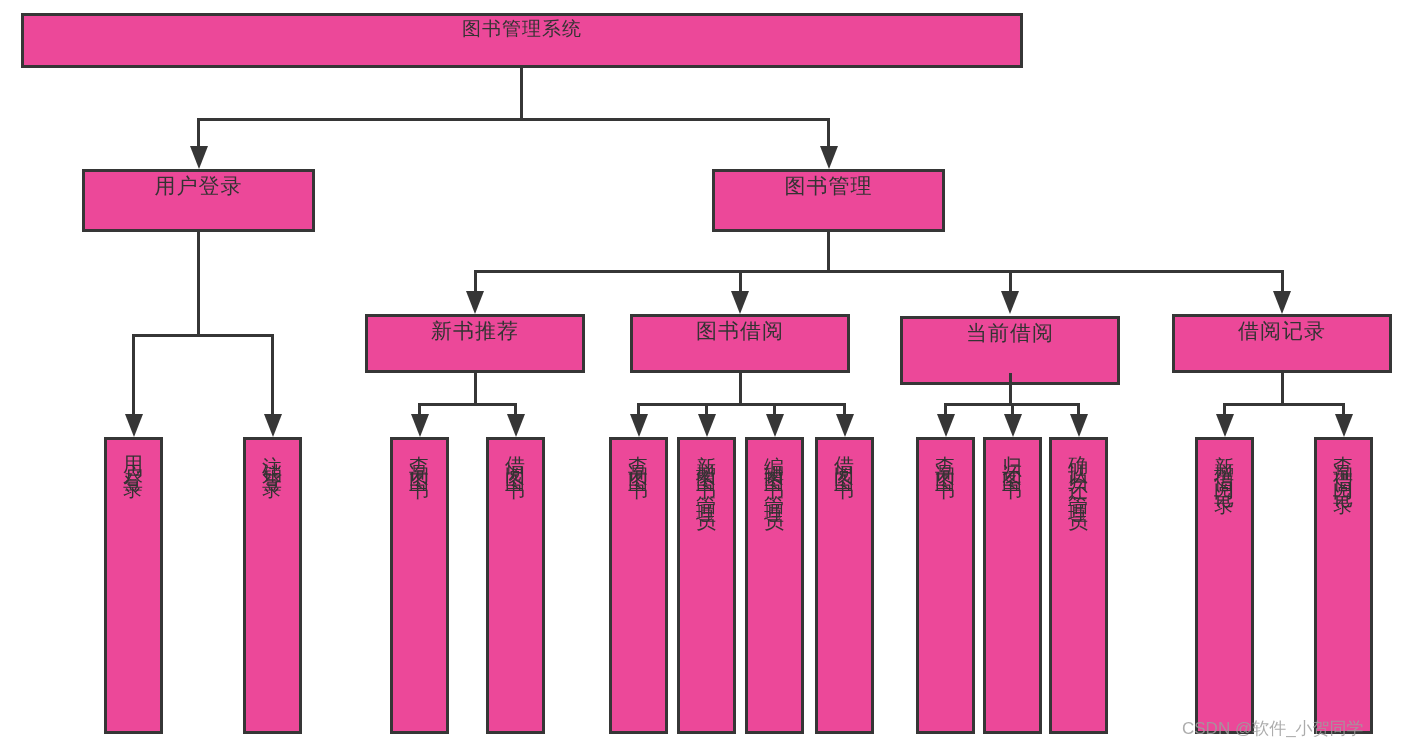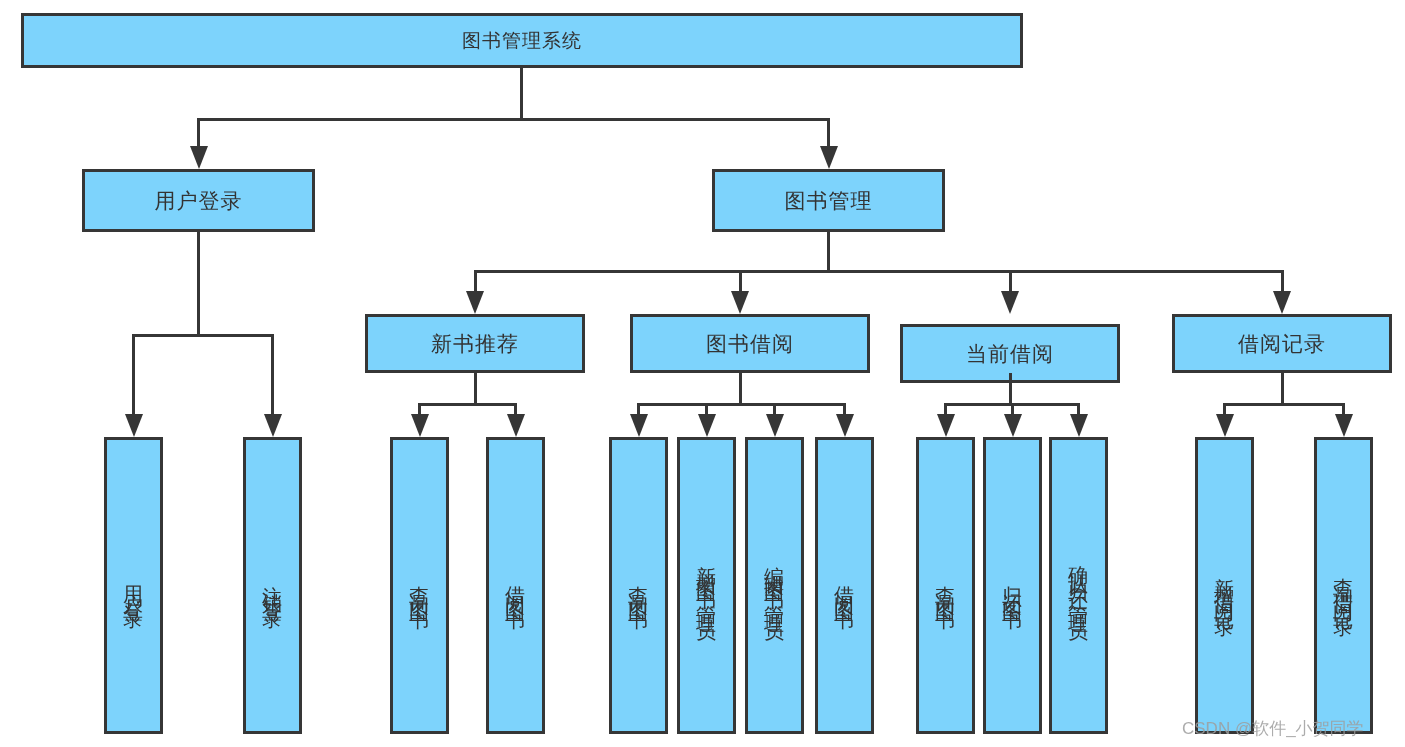--- a/index.html
+++ b/index.html
@@ -2,22 +2,22 @@
 <html><head>
 <meta charset="utf-8">
 <style>
   html,body { margin:0; padding:0; background:#ffffff; }
   body { font-family:"Liberation Sans","DejaVu Sans",sans-serif; }
   .canvas {
     position:relative; width:1405px; height:747px;
     background:#ffffff; overflow:hidden;
   }
   .box {
-    position:absolute; background:#7dd3fc; border:3px solid #363636;
-    box-sizing:border-box; display:flex; align-items:center; justify-content:center;
+    position:absolute; background:#ec4899; border:3px solid #363636;
+    box-sizing:border-box; display:flex; align-items:flex-start; justify-content:center;
     color:#333333;
   }
   .hbox .hlabel { font-size:19px; letter-spacing:1px; white-space:nowrap; }
   .lvl2 .hlabel, .lvl3 .hlabel { font-size:21px; }
   .vbox { top:437px; width:59px; height:297px; }
   .vlabel {
     writing-mode:vertical-rl; text-orientation:mixed;
     font-size:20px; line-height:1; letter-spacing:8px; white-space:nowrap;
   }
   .vline { position:absolute; width:3px; background:#363636; }
@@ -45,24 +45,24 @@
   <div class="box hbox lvl2" style="left:82px;top:169px;width:233px;height:63px">
     <span class="hlabel">用户登录</span>
   </div>
   <div class="box hbox lvl3" style="left:365px;top:314px;width:220px;height:59px">
     <span class="hlabel">新书推荐</span>
   </div>
 
   <div class="box hbox lvl2" style="left:712px;top:169px;width:233px;height:63px">
     <span class="hlabel">图书管理</span>
   </div>
-  <div class="box hbox lvl3" style="left:630px;top:314px;width:240px;height:59px">
+  <div class="box hbox lvl3" style="left:630px;top:314px;width:220px;height:59px">
     <span class="hlabel">图书借阅</span>
   </div>
-  <div class="box hbox lvl3" style="left:900px;top:324px;width:220px;height:59px">
+  <div class="box hbox lvl3" style="left:900px;top:316px;width:220px;height:69px">
     <span class="hlabel">当前借阅</span>
   </div>
   <div class="box hbox lvl3" style="left:1172px;top:314px;width:220px;height:59px">
     <span class="hlabel">借阅记录</span>
   </div>
 
   <div class="box vbox" style="left:104px">
     <span class="vlabel">用户登录</span>
   </div>
   <div class="box vbox" style="left:243px">

